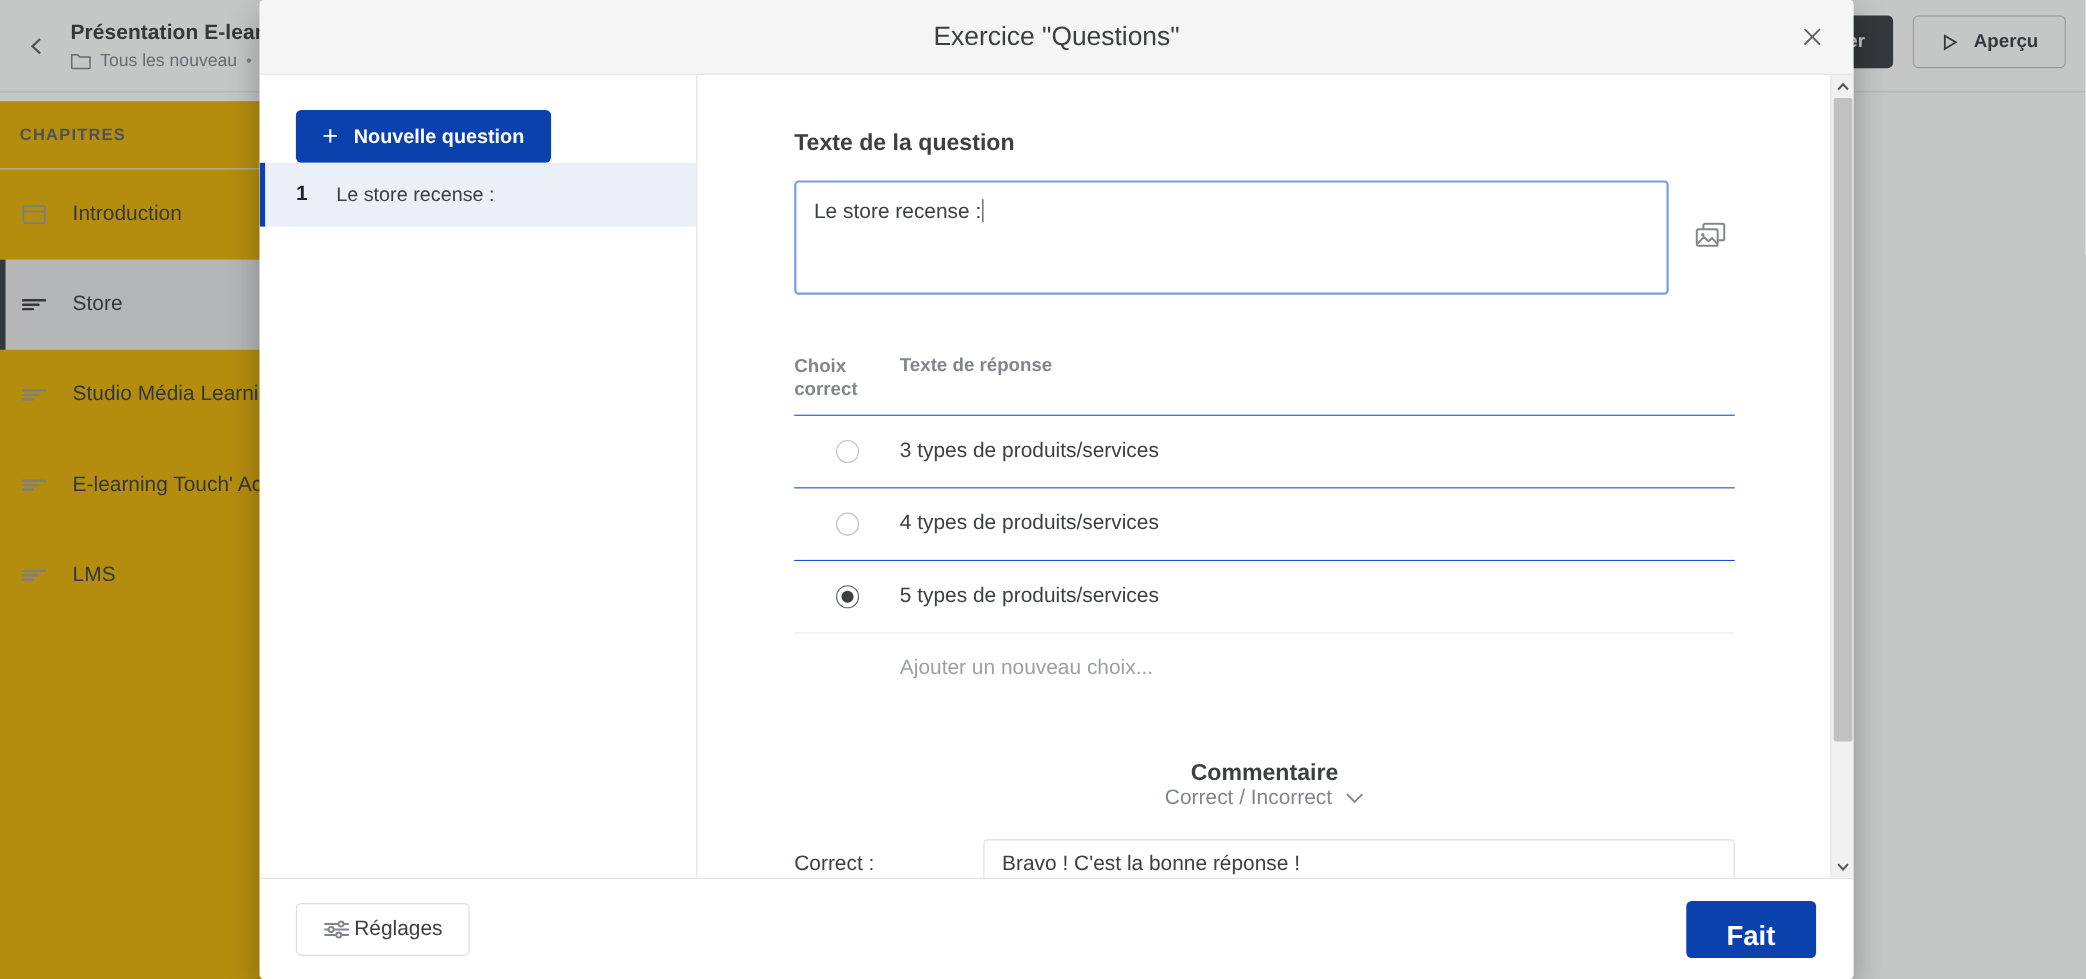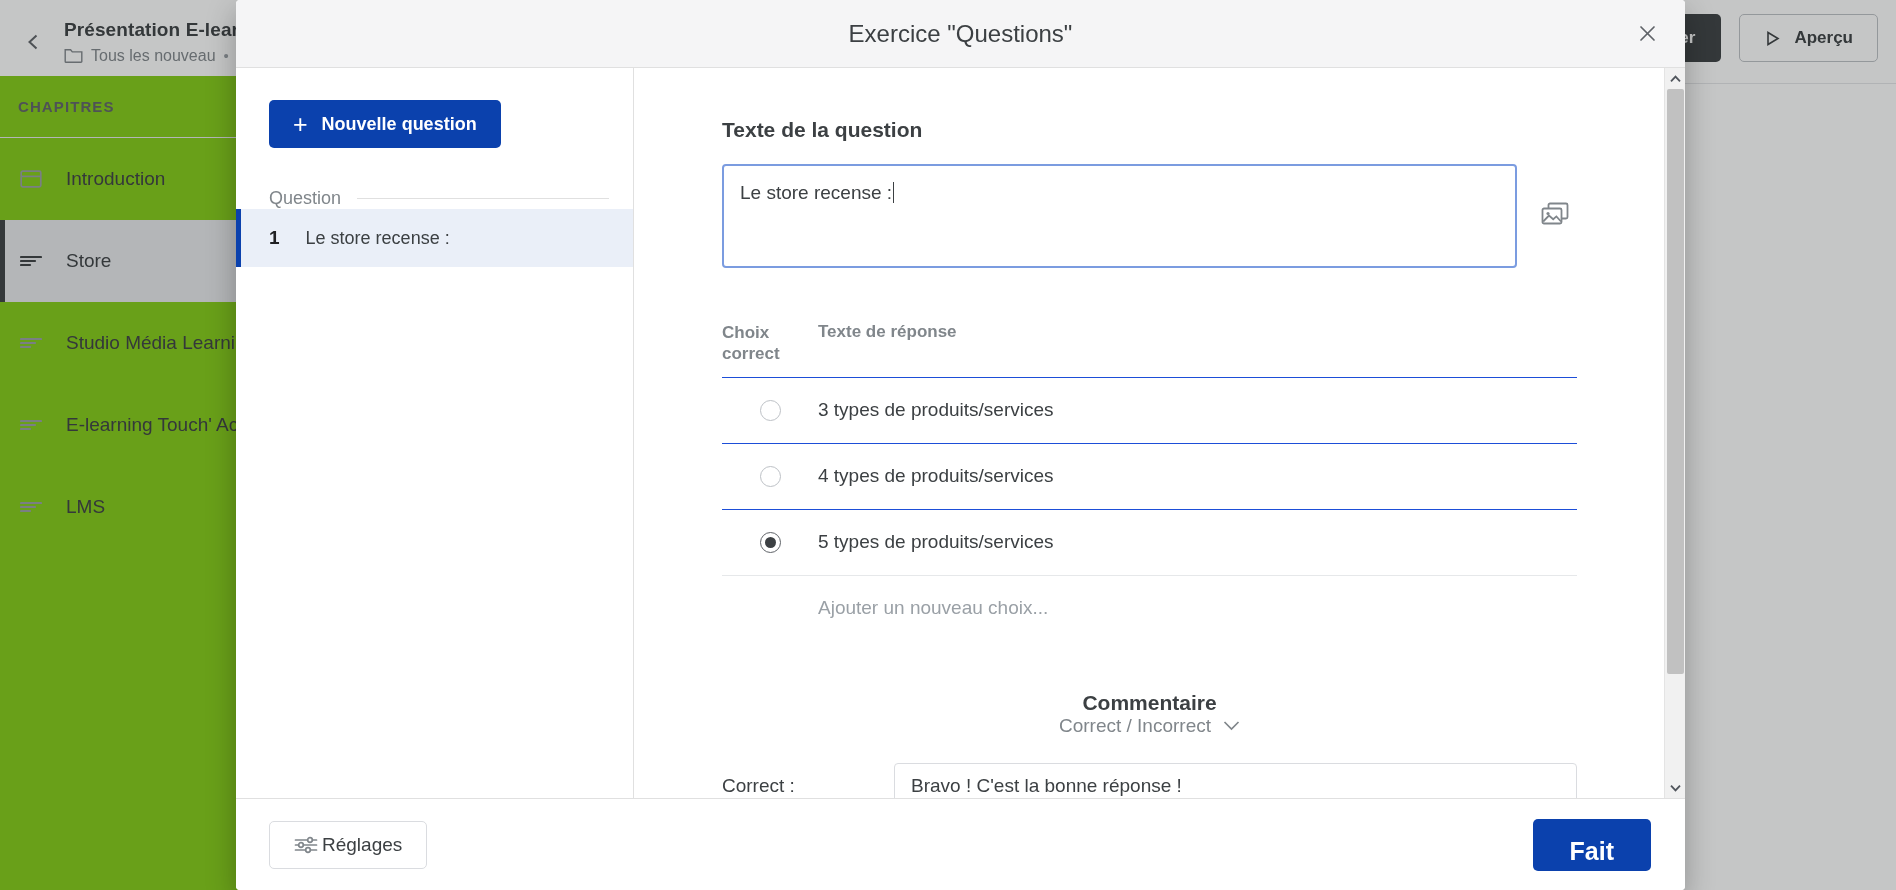--- a/index.html
+++ b/index.html
@@ -36,22 +36,22 @@
     font-family: inherit; display: flex; align-items: center;
   }
   .btn-preview {
     background: #ffffff; color: #3c4043; border: 1px solid #bdc1c6; border-radius: 5px;
     height: 48px; padding: 0 24px; font-size: 17px; font-weight: 600;
     font-family: inherit; display: flex; align-items: center; gap: 13px;
   }
 
   
   .chapters {
-    position: absolute; left: 0; top: 76px; width: 380px; bottom: 0;
-    background: #84cc16;
+    position: absolute; left: 0; top: 92px; width: 380px; bottom: 0;
+    background: #eab308;
   }
   .chapters-head {
     height: 62px; display: flex; align-items: center; padding-left: 18px;
     font-size: 15px; font-weight: 700; letter-spacing: 1.1px; color: #5f6368;
     border-bottom: 1px solid #e8eaed;
   }
   .chap-item {
     height: 82px; display: flex; align-items: center; padding-left: 18px;
     gap: 22px; font-size: 19px; color: #3c4043; position: relative;
   }
@@ -293,24 +293,20 @@
     </div>
 
     <div class="modal-body">
 
       <div class="qpane">
         <div class="new-q-wrap">
           <button class="btn-newq">
             <span class="plus-ico">+</span>
             <span>Nouvelle question</span>
           </button>
-        </div>
-        <div class="qlist-head">
-          <span>Question</span>
-          <span class="rule"></span>
         </div>
         <div class="q-row active">
           <span class="q-num">1</span>
           <span>Le store recense :</span>
         </div>
       </div>
 
       <div class="epane">
         <div class="epane-inner">
 

